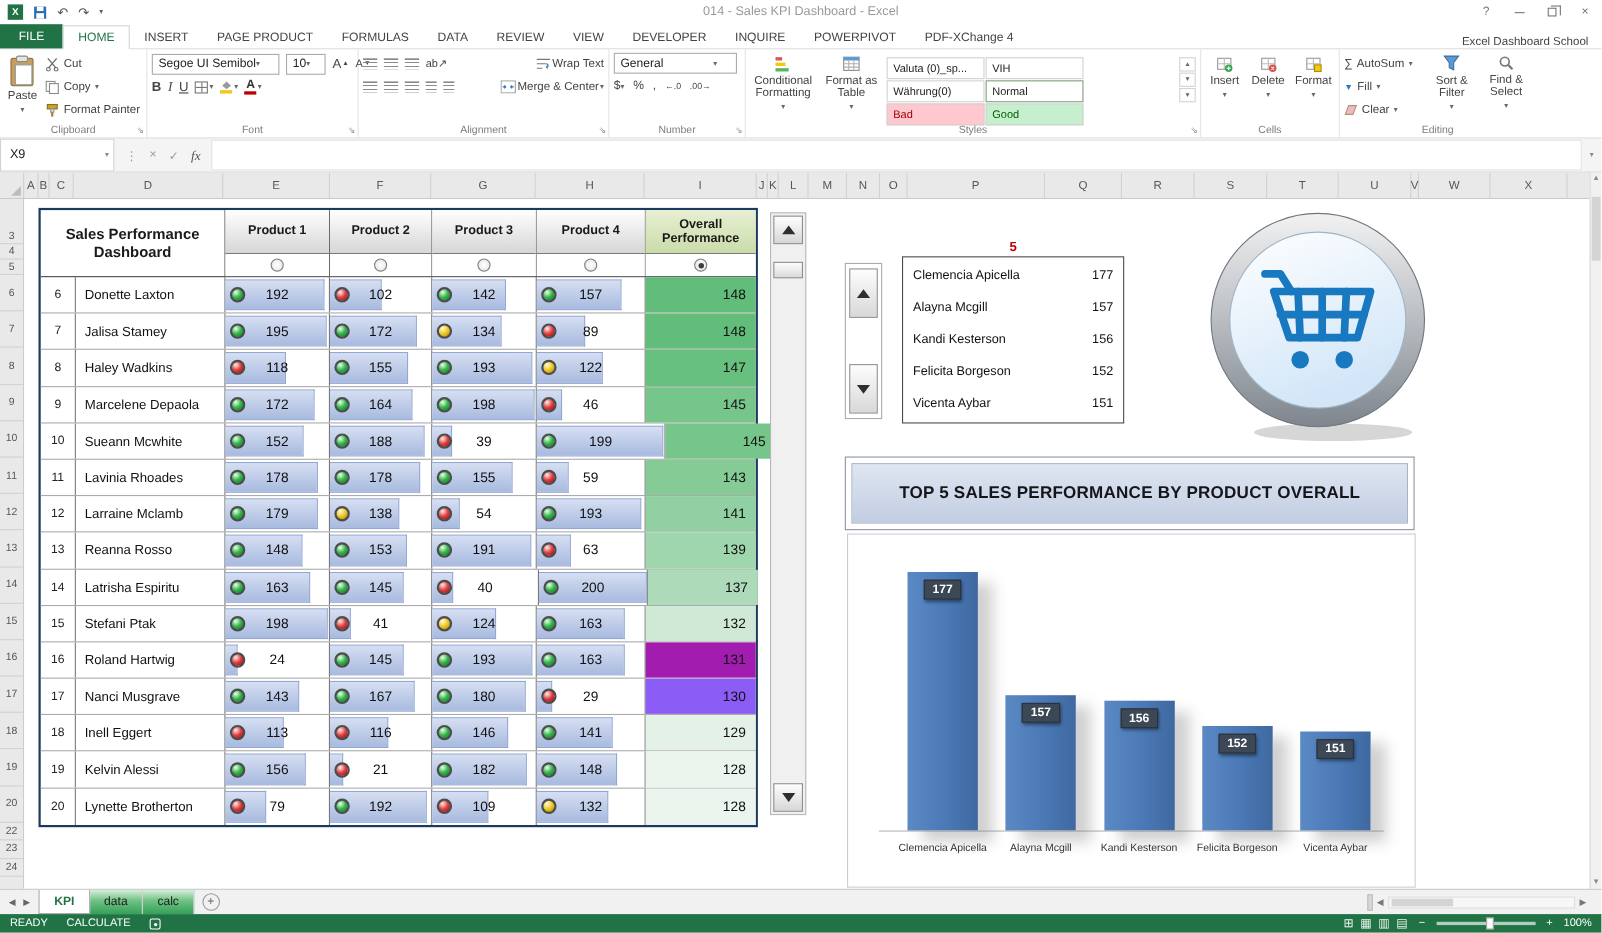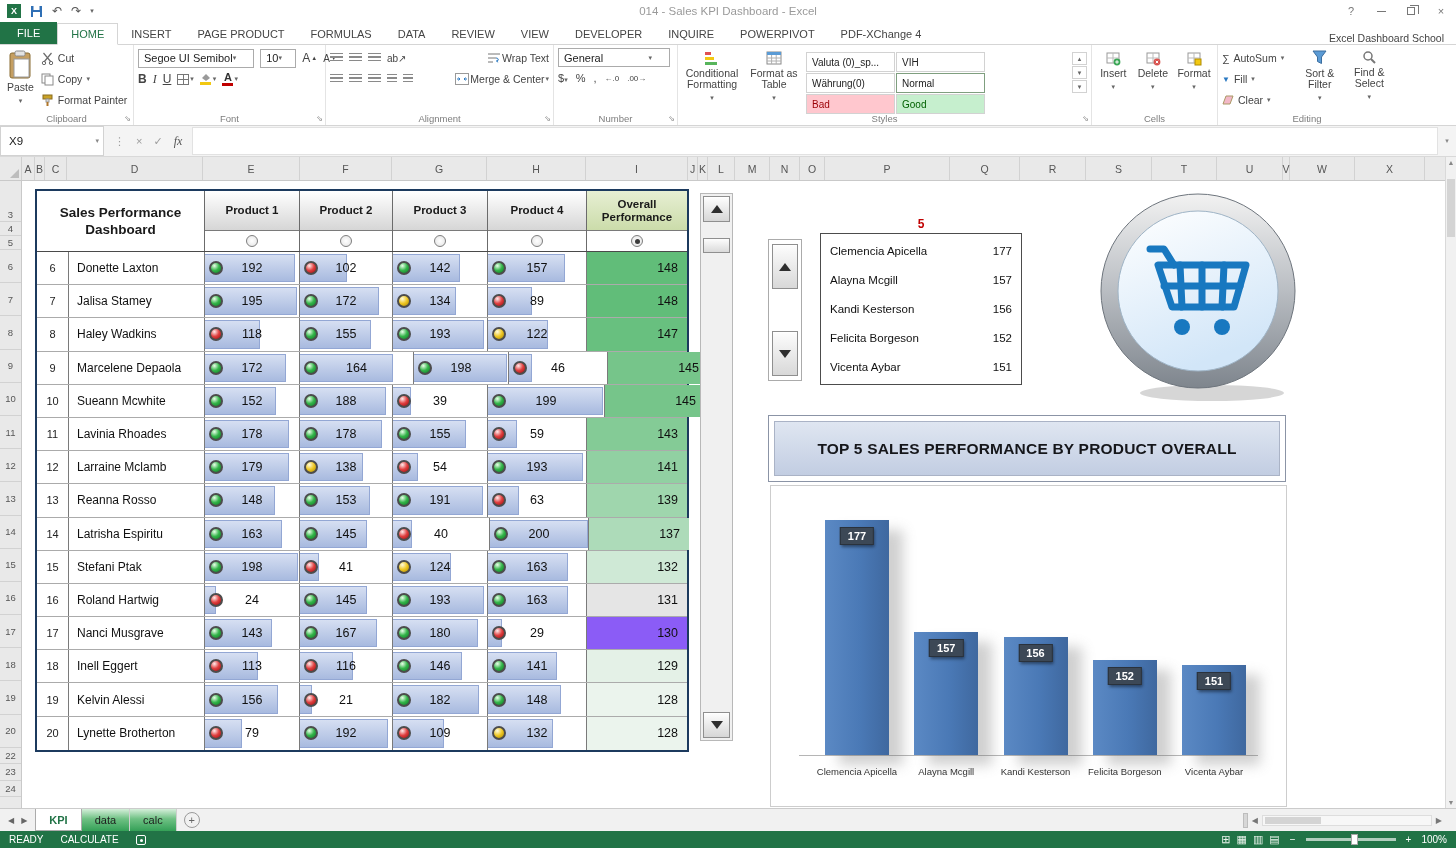--- a/index.html
+++ b/index.html
@@ -644,21 +644,21 @@
             <div class="tc overall" style="width: 100px; background: rgb(104, 192, 127);">147</div>
           </div>
           <div class="trow">
             <div class="tc idx" style="width: 32px;">9</div>
             <div class="tc nm" style="width: 136px;">Marcelene Depaola</div>
             <div class="tc val" style="width: 95px;">
               <div class="databar" style="width: 86%;"></div>
               <div class="tlight tl-g"></div>
               <div class="vtext">172</div>
             </div>
-            <div class="tc val" style="width: 114px; padding-left: 36px;">
+            <div class="tc val" style="width: 93px; padding-left: 36px;">
               <div class="databar" style="width: 82%;"></div>
               <div class="tlight tl-g"></div>
               <div class="vtext">164</div>
             </div>
             <div class="tc val" style="width: 95px;">
               <div class="databar" style="width: 99%;"></div>
               <div class="tlight tl-g"></div>
               <div class="vtext">198</div>
             </div>
             <div class="tc val" style="width: 99px;">
@@ -834,21 +834,21 @@
             <div class="tc val" style="width: 95px;">
               <div class="databar" style="width: 96.5%;"></div>
               <div class="tlight tl-g"></div>
               <div class="vtext">193</div>
             </div>
             <div class="tc val" style="width: 99px;">
               <div class="databar" style="width: 81.5%;"></div>
               <div class="tlight tl-g"></div>
               <div class="vtext">163</div>
             </div>
-            <div class="tc overall" style="width: 100px; background: #e5e5e5; padding-left: 36px;">131</div>
+            <div class="tc overall" style="width: 100px; background: #a21caf; padding-left: 36px;">131</div>
           </div>
           <div class="trow">
             <div class="tc idx" style="width: 32px;">17</div>
             <div class="tc nm" style="width: 136px;">Nanci Musgrave</div>
             <div class="tc val" style="width: 95px;">
               <div class="databar" style="width: 71.5%;"></div>
               <div class="tlight tl-g"></div>
               <div class="vtext">143</div>
             </div>
             <div class="tc val" style="width: 93px;">

